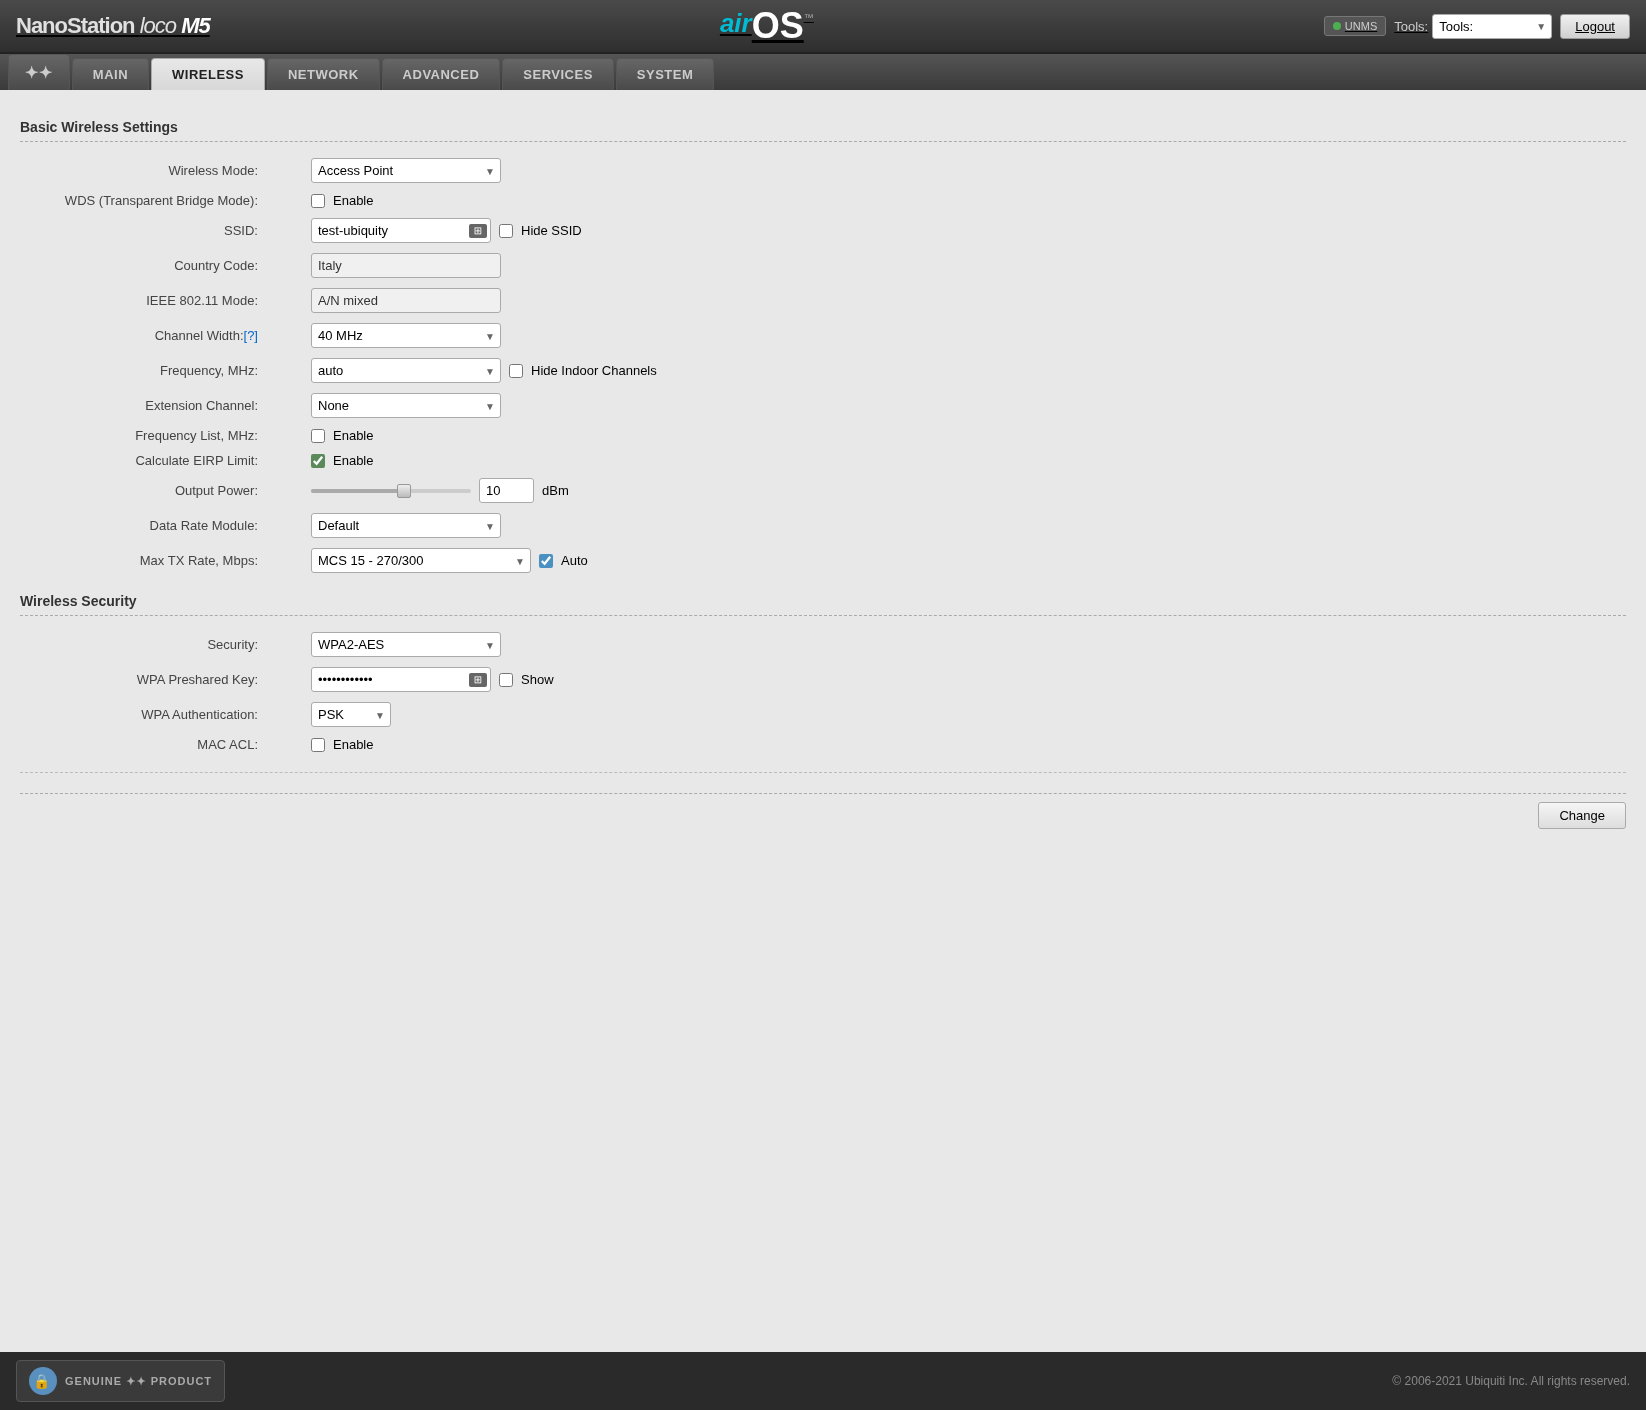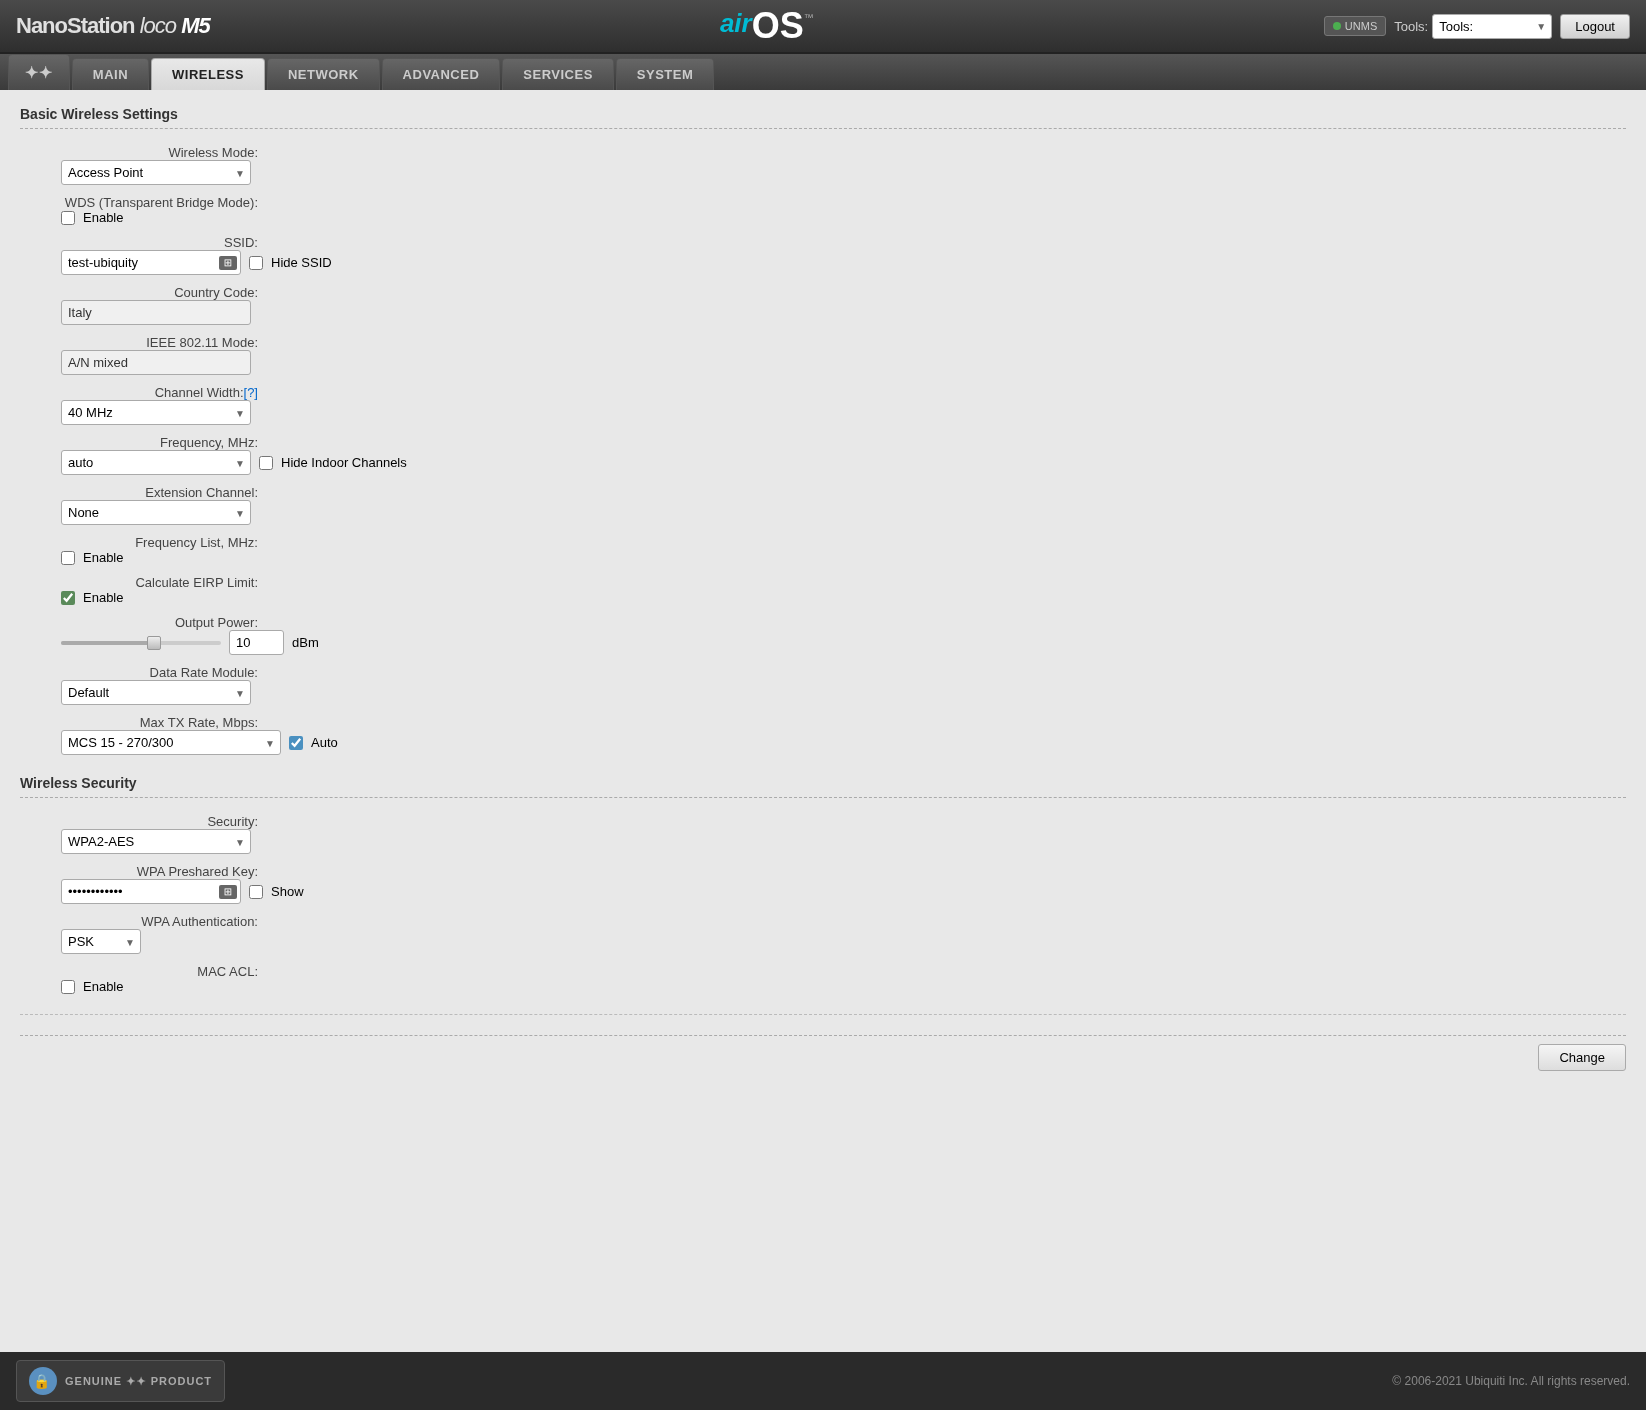--- a/index.html
+++ b/index.html
@@ -12,20 +12,21 @@
       flex-direction: column;
     }
     
     #header {
       background: linear-gradient(180deg, #4a4a4a 0%, #2e2e2e 100%);
       display: flex;
       align-items: center;
       justify-content: space-between;
       padding: 8px 16px;
       border-bottom: 2px solid #222;
+      text-decoration: underline;
     }
     #logo-area {
       display: flex;
       align-items: center;
       gap: 8px;
     }
     #logo-text {
       color: #e0e0e0;
       font-size: 22px;
       font-weight: bold;
@@ -112,29 +113,29 @@
       flex: 1;
       padding: 16px 20px;
     }
     .section-title {
       font-size: 14px;
       font-weight: bold;
       color: #333;
       padding-bottom: 6px;
       border-bottom: 1px dashed #aaa;
       margin-bottom: 16px;
+      margin-top: 13px;
     }
     .form-section {
       margin-bottom: 20px;
     }
     .form-row {
       display: flex;
-      align-items: flex-start;
+      align-items: center;
       margin-bottom: 10px;
-      flex-direction: column;
     }
     .form-label {
       text-align: right;
       width: 250px;
       min-width: 250px;
       color: #444;
       padding-right: 12px;
       font-size: 13px;
     }
     .form-label a {

